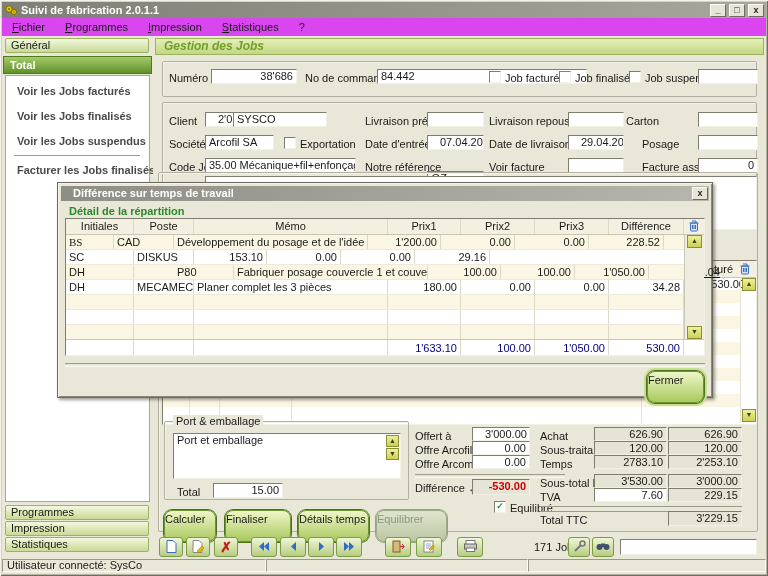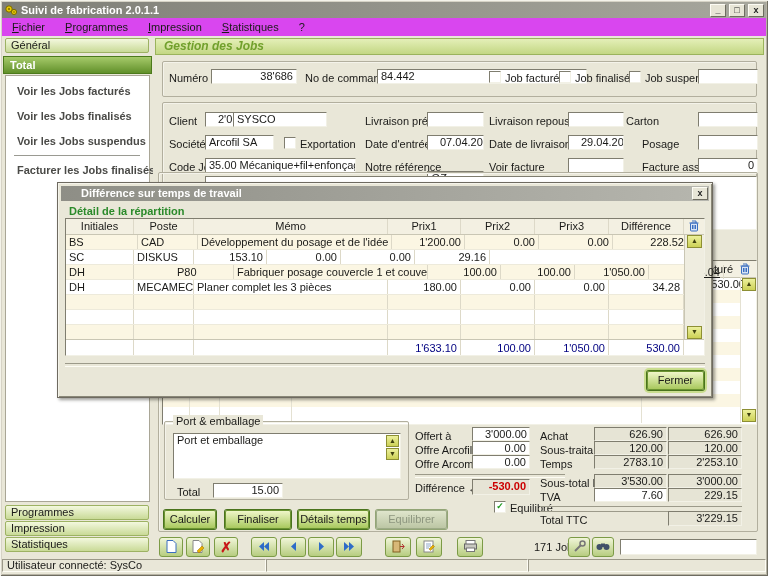--- a/index.html
+++ b/index.html
@@ -27,22 +27,22 @@
          border:1px solid #9ab35c;box-sizing:border-box;color:#71a02c;font-weight:bold;font-style:italic;font-size:12px;line-height:15px;padding:0 8px;}
   .grp{position:absolute;border:1px solid #b2af9e;border-radius:2px;box-shadow:inset 1px 1px 0 #f4f3ea;box-sizing:border-box;}
   .legend{position:absolute;top:-7px;left:8px;background:#e9e7d8;padding:0 3px;white-space:nowrap;}
   .lbl{position:absolute;white-space:nowrap;}
   .inp{position:absolute;background:#fff;border:1px solid;border-color:#7f7d6f #f2f1e6 #f2f1e6 #7f7d6f;
        box-sizing:border-box;padding:0 3px;overflow:hidden;white-space:nowrap;line-height:12px;height:15px;}
   .num{text-align:right;padding-left:12px;}
   .ro{background:#e6e4d5;}
   .chk{position:absolute;width:12px;height:12px;background:#fff;border:1px solid;border-color:#7f7d6f #f2f1e6 #f2f1e6 #7f7d6f;
        box-sizing:border-box;font-size:9px;line-height:9px;text-align:center;font-weight:bold;color:#189818;}
-  .btn{position:absolute;height:19px;background:linear-gradient(#eff6c8,#a9c95e);border:1px solid #6b9431;border-radius:2px;
-       box-shadow:0 0 0 1px #4a731d;text-align:center;line-height:17px;box-sizing:border-box;}
+  .btn{position:absolute;height:32px;background:linear-gradient(#eff6c8,#a9c95e);border:1px solid #6b9431;border-radius:8px;
+       box-shadow:0 0 0 1px #4a731d;line-height:17px;box-sizing:border-box;}
   .btn.dis{background:linear-gradient(#dfe5cc,#bcc6a4);color:#8d967f;border-color:#9dab87;box-shadow:0 0 0 1px #93a576;}
   .iconbtn{position:absolute;width:24px;height:20px;background:linear-gradient(#f0f5d8,#b7cd80);border:1px solid #7c9b46;
            border-radius:3px;display:flex;align-items:center;justify-content:center;box-sizing:border-box;}
   .sarw{position:absolute;width:14px;height:13px;background:linear-gradient(#ecf09c,#cdd156);border:1px solid #8d8f34;
         font-size:7px;line-height:10px;text-align:center;color:#3f400f;box-sizing:border-box;}
   .hline{position:absolute;height:2px;border-top:1px solid #9c9a8a;border-bottom:1px solid #fdfcf4;}
   .dblline{position:absolute;height:4px;border-top:1px solid #9c9a8a;border-bottom:1px solid #9c9a8a;}
   .statusbar{position:absolute;left:2px;top:558px;right:2px;height:16px;background:#e9e7d8;}
   .sseg{position:absolute;top:1px;height:13px;border:1px solid;border-color:#9b9888 #fdfcf4 #fdfcf4 #9b9888;
         box-sizing:border-box;line-height:11px;padding:0 4px;overflow:hidden;white-space:nowrap;}
@@ -50,21 +50,21 @@
   .undertable{position:absolute;left:9px;top:224px;width:595px;height:165px;background:#fff;
               border:1px solid;border-color:#7f7d6f #f2f1e6 #f2f1e6 #7f7d6f;box-sizing:border-box;}
   .ut-head{position:absolute;left:0;top:0;right:0;height:16px;background:#f3f0e2;border-bottom:1px solid #c9c6b4;}
   .ut-row{position:absolute;left:0;width:577px;height:13px;}
   .ut-cream{background:#fbf6e3;}
   .ut-vline{position:absolute;top:16px;bottom:1px;width:1px;background:#e4e1d2;}
   
   .dialog{position:absolute;left:57px;top:182px;width:654px;height:214px;background:#e9e7d8;z-index:30;
           border:1px solid #6e6a60;box-shadow:2px 2px 3px rgba(40,40,30,.45), inset 1px 1px 0 #f4f3ea, inset -1px -1px 0 #8a8878;}
   .dlgtitle{position:absolute;left:3px;top:3px;right:3px;height:15px;background:linear-gradient(to right,#8e8e86,#b6b6ae);
-            color:#fff;font-weight:bold;line-height:14px;padding:0 20px;box-sizing:border-box;}
+            color:#fff;font-weight:bold;line-height:14px;padding:0 12px;box-sizing:border-box;}
   .dtable{position:absolute;left:7px;top:35px;width:640px;height:138px;background:#fff;
           border:1px solid;border-color:#7f7d6f #f2f1e6 #f2f1e6 #7f7d6f;box-sizing:border-box;display:flex;flex-direction:column;}
   .dhead{display:flex;height:16px;background:#f3f0e2;border-bottom:1px solid #c9c6b4;box-sizing:border-box;}
   .dc{box-sizing:border-box;border-right:1px solid #ddd9c8;padding:1px 3px;overflow:hidden;white-space:nowrap;flex:none;}
   .dhc{text-align:center;}
   .dbody{flex:1;display:flex;min-height:0;}
   .drows{width:618px;}
   .dr{display:flex;height:15px;line-height:13px;border-bottom:1px solid #edeadb;box-sizing:border-box;}
   .dr.odd{background:#fbf6e3;}
   .dscroll{width:20px;border-left:1px solid #c9c6b4;background:#efede0;position:relative;box-sizing:border-box;}
@@ -342,21 +342,21 @@
           <svg width="10" height="12">
               <rect x="1.5" y="3" width="7" height="8" rx="1" fill="#d8e4f4" stroke="#3a6ec0"></rect>
               <path d="M0.5 3h9M3 1h4v2" stroke="#3a6ec0" fill="none"></path>
               <path d="M3.5 5v4M5 5v4M6.5 5v4" stroke="#3a6ec0"></path>
             </svg>
         </span>
       </div>
       <div class="dbody">
         <div class="drows">
           <div class="dr odd">
-            <span class="dc" style="width:72px;">BS</span>
+            <span class="dc" style="width:48px;font-family:Liberation Serif, serif;">BS</span>
             <span class="dc" style="width:60px;">CAD</span>
             <span class="dc" style="width:194px;">Développement du posage et de l'idée d'usinage</span>
             <span class="dc num" style="width:73px;">1'200.00</span>
             <span class="dc num" style="width:74px;">0.00</span>
             <span class="dc num" style="width:74px;">0.00</span>
             <span class="dc num" style="width:75px;">228.52</span>
           </div>
           <div class="dr">
             <span class="dc" style="width:68px;">SC</span>
             <span class="dc" style="width:60px;">DISKUS</span>

